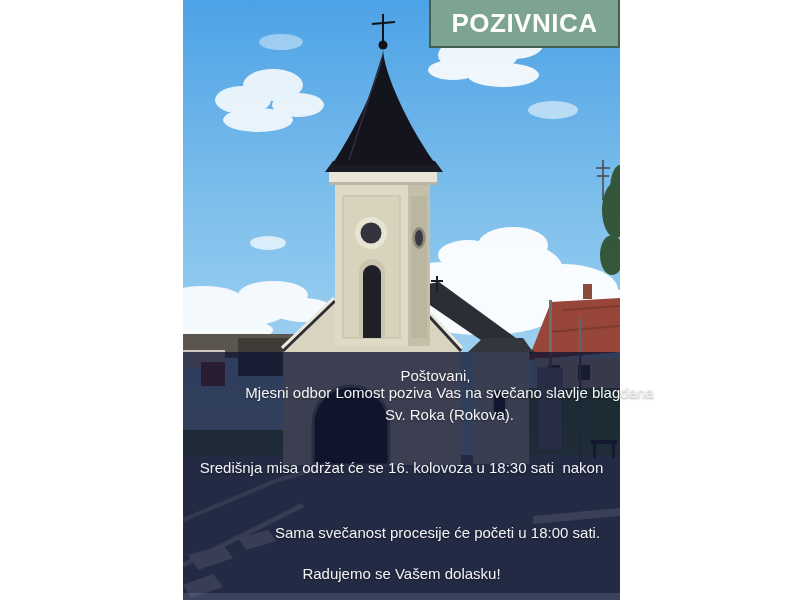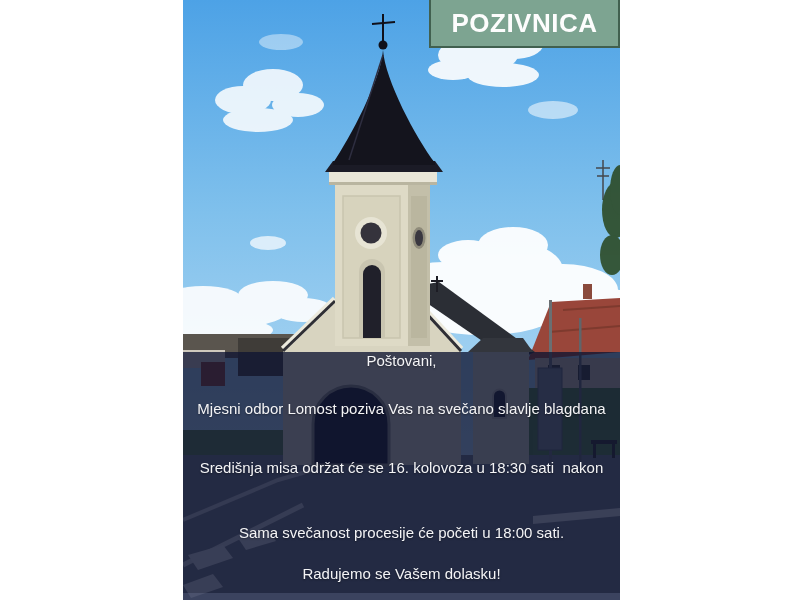--- a/index.html
+++ b/index.html
@@ -18,24 +18,24 @@
     display:flex;align-items:center;justify-content:center;
   }
   .banner-label{
     color:#fdfdfd;font-weight:bold;font-size:26px;letter-spacing:0.5px;
   }
   .inv-line{
     position:absolute;left:183px;width:437px;text-align:center;
     color:#f4f4f6;font-size:15px;line-height:22px;
     text-shadow:0 1px 2px rgba(0,0,0,0.4);
   }
-  .greeting{top:350px;}
-  .para1{top:398px;}
+  .greeting{top:365px;margin-left:34px;}
+  .para1{top:382px;padding-left:48px;}
   .para2{top:457px;}
-  .para3{top:522px;}
+  .para3{top:522px;padding-left:36px;}
   .para4{top:563px;}
 </style>
 </head>
 <body>
 
 <div class="page">
 
   <div class="photo">
     <svg width="437" height="600" viewBox="0 0 437 600" xmlns="http://www.w3.org/2000/svg">
       <defs>
@@ -201,20 +201,21 @@
   </div>
 
   <div class="banner">
     <span class="banner-label">POZIVNICA</span>
   </div>
 
   <div class="inv-line greeting">Poštovani,</div>
 
   <div class="inv-line para1">
     <div>Mjesni odbor Lomost poziva Vas na svečano slavlje blagdana</div>
+    <div>Sv. Roka (Rokova).</div>
   </div>
 
   <div class="inv-line para2">
     <div>Središnja misa održat će se 16. kolovoza u 18:30 sati&nbsp; nakon</div>
   </div>
 
   <div class="inv-line para3">Sama svečanost procesije će početi u 18:00 sati.</div>
 
   <div class="inv-line para4">Radujemo se Vašem dolasku!</div>
 

